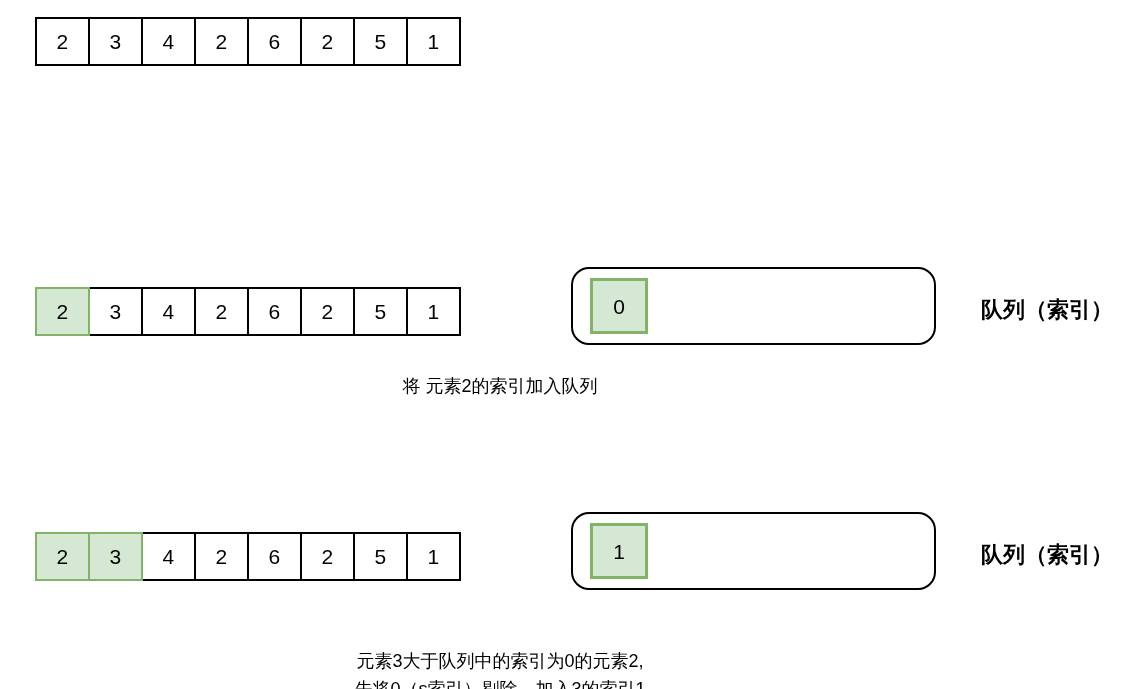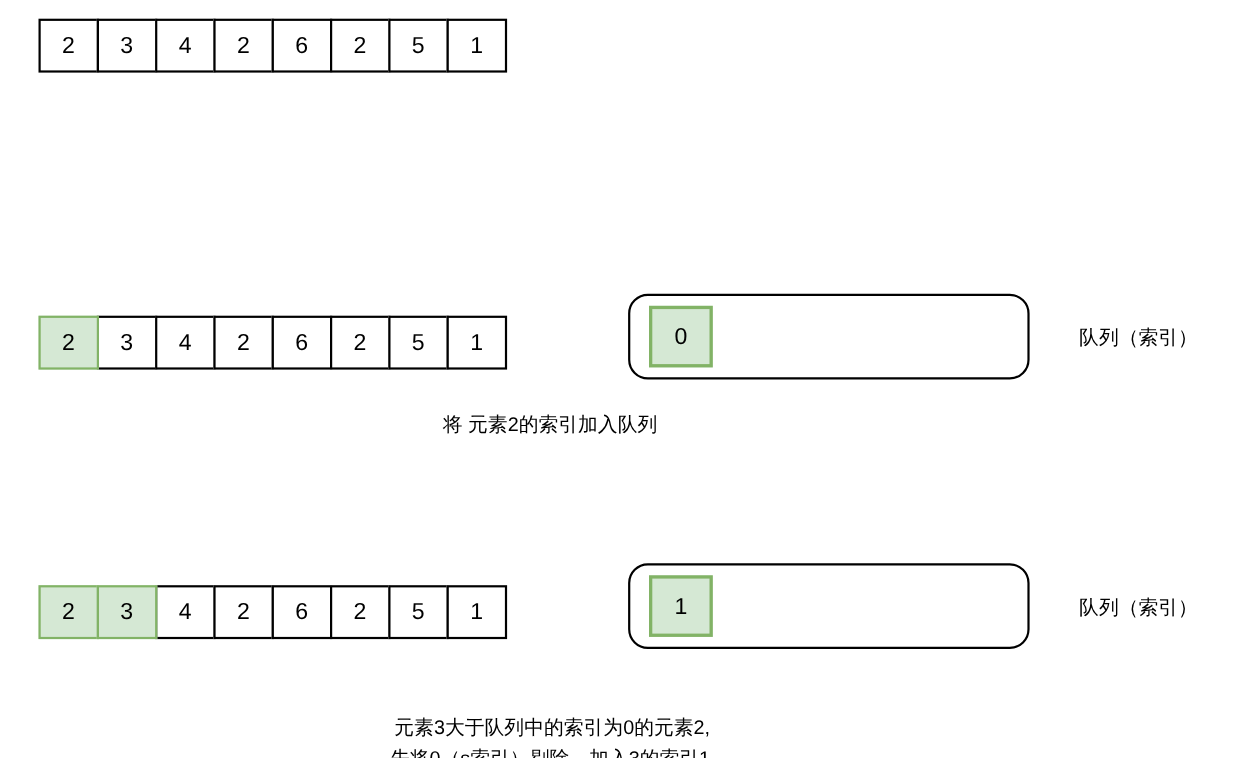--- a/index.html
+++ b/index.html
@@ -64,30 +64,31 @@
     justify-content: center;
     font-size: 21px;
     line-height: 1;
     color: #000000;
     margin-left: 17px;
   }
 
   
   .side-label {
     position: absolute;
-    font-size: 18px;
+    font-size: 22px;
     line-height: 1.3;
     white-space: nowrap;
     color: #000000;
+    font-weight: bold;
   }
   .caption {
     position: absolute;
     font-size: 18px;
     line-height: 1.55;
-    text-align: right;
+    text-align: center;
     white-space: pre-line;
     color: #000000;
     transform: translateX(-50%);
   }
 </style>
 </head>
 <body>
 
 <div class="array-row" style="left:35px; top:17px;">
   <div class="cell">2</div>

